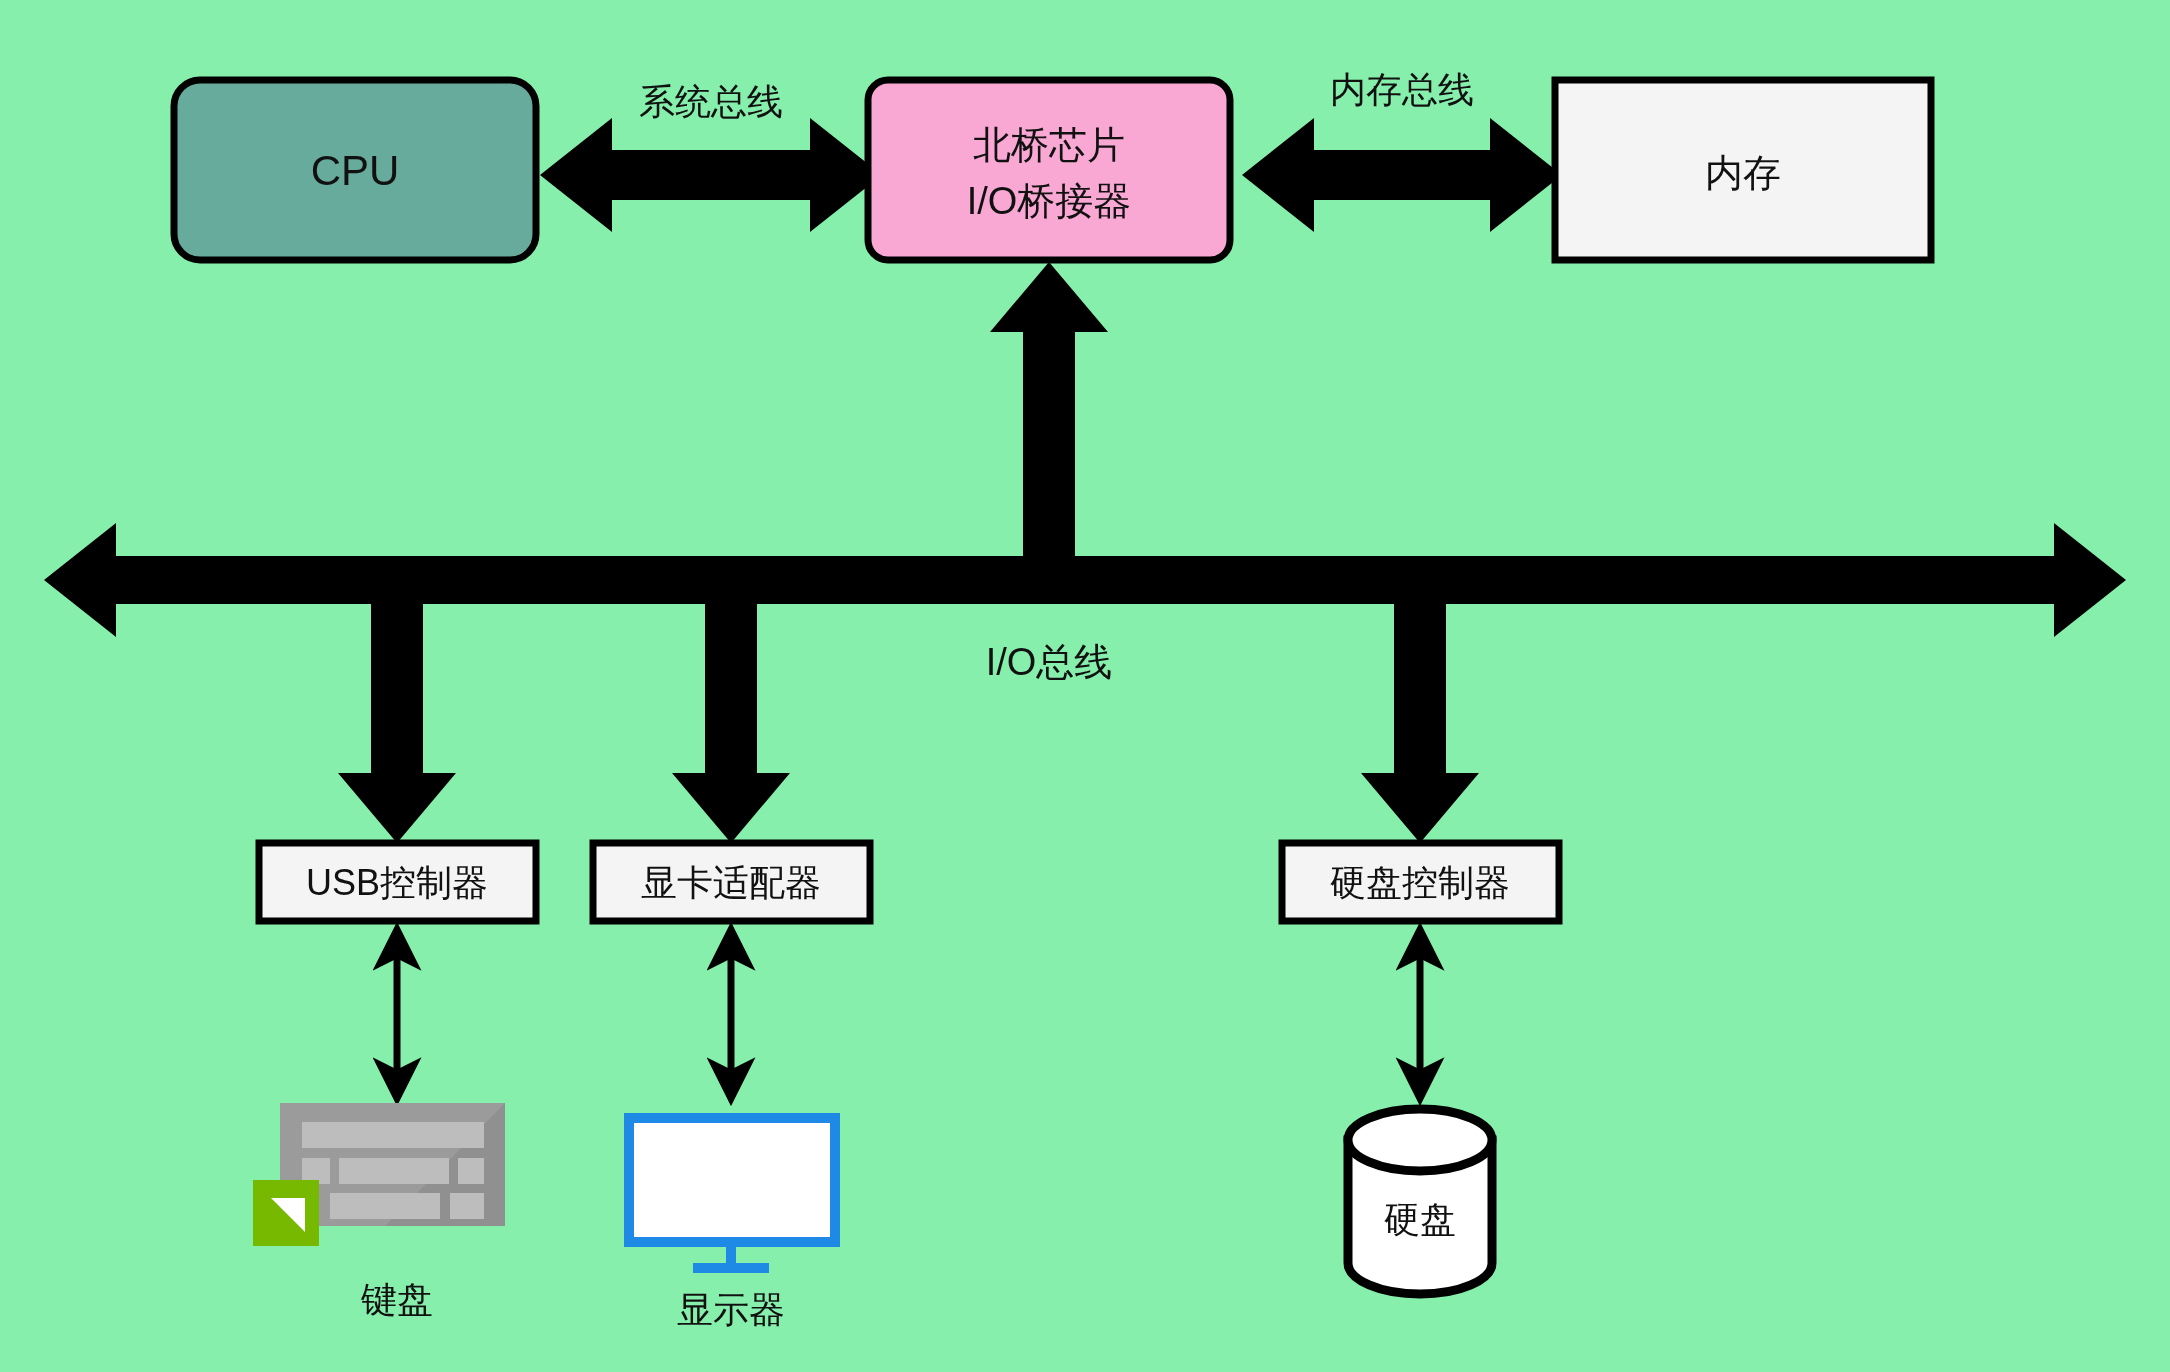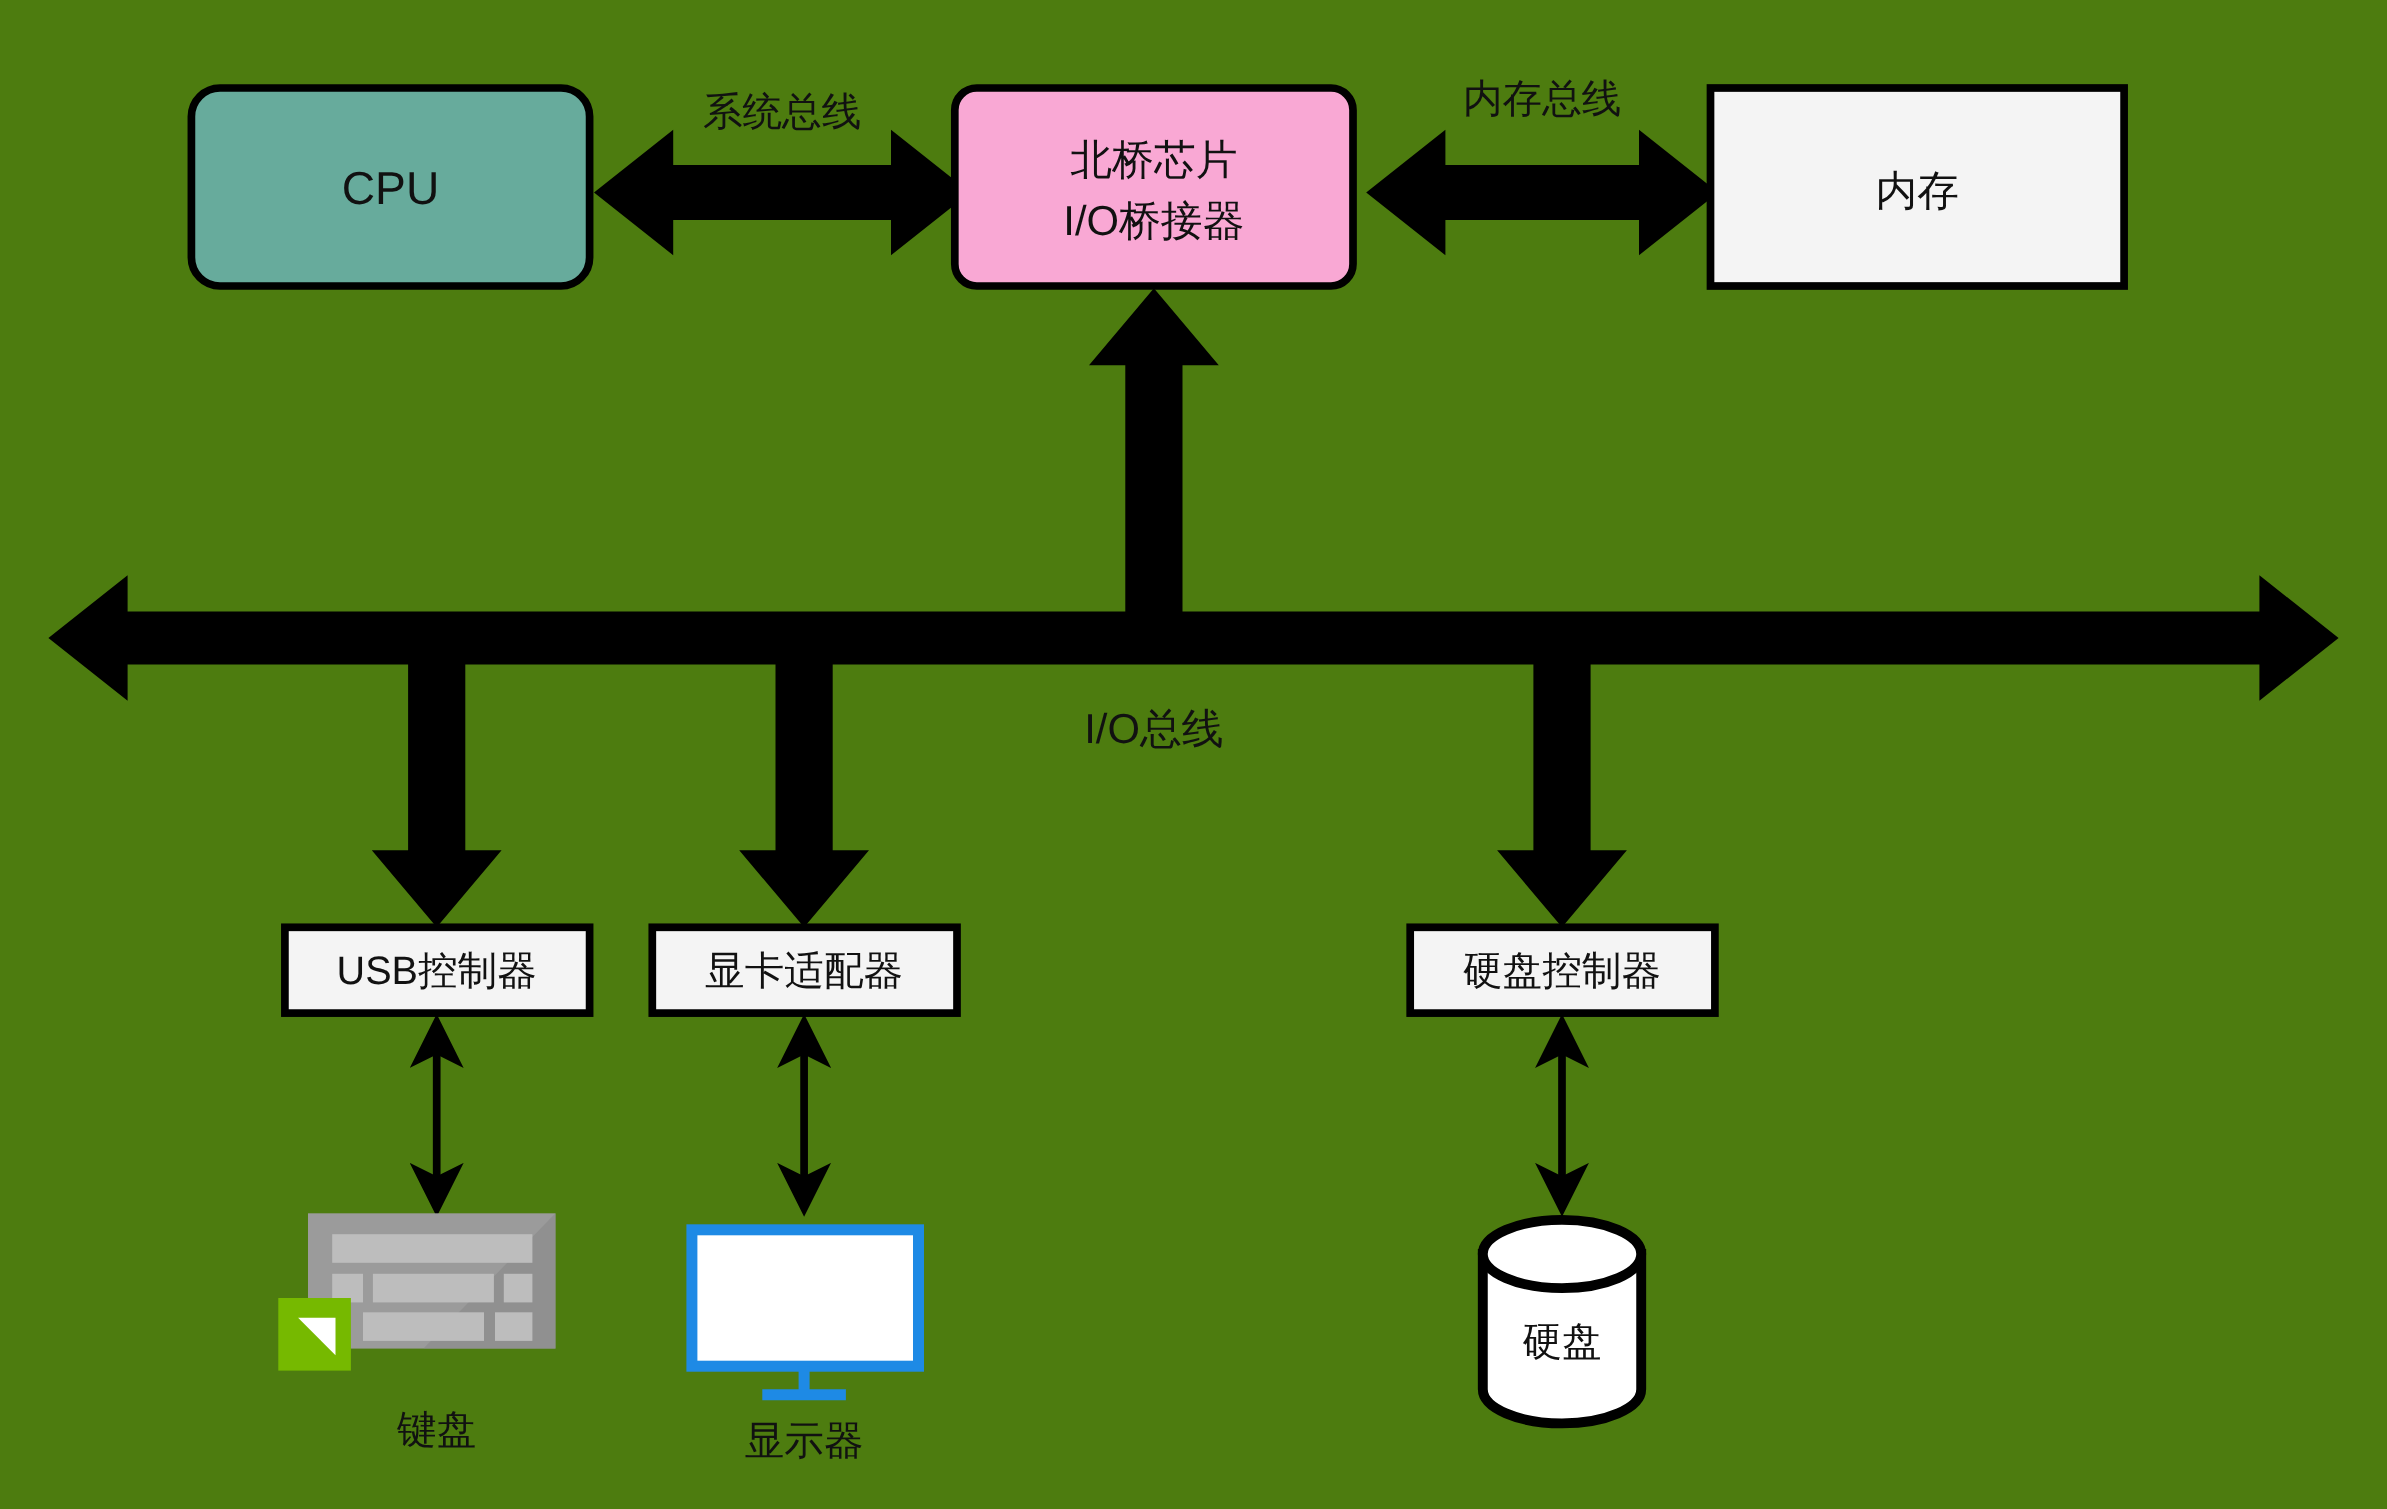--- a/index.html
+++ b/index.html
@@ -8,21 +8,21 @@
     padding: 0;
     background: #ffffff;
   }
   body {
     font-family: "Liberation Sans", "DejaVu Sans", sans-serif;
   }
   #stage {
     position: relative;
     width: 2170px;
     height: 1372px;
-    background: #4d7c0f;
+    background: #86efac;
     overflow: hidden;
   }
   #diagram-svg {
     position: absolute;
     left: 0;
     top: 0;
     width: 2170px;
     height: 1372px;
   }
   .box-label, .bus-label, .dev-label {

